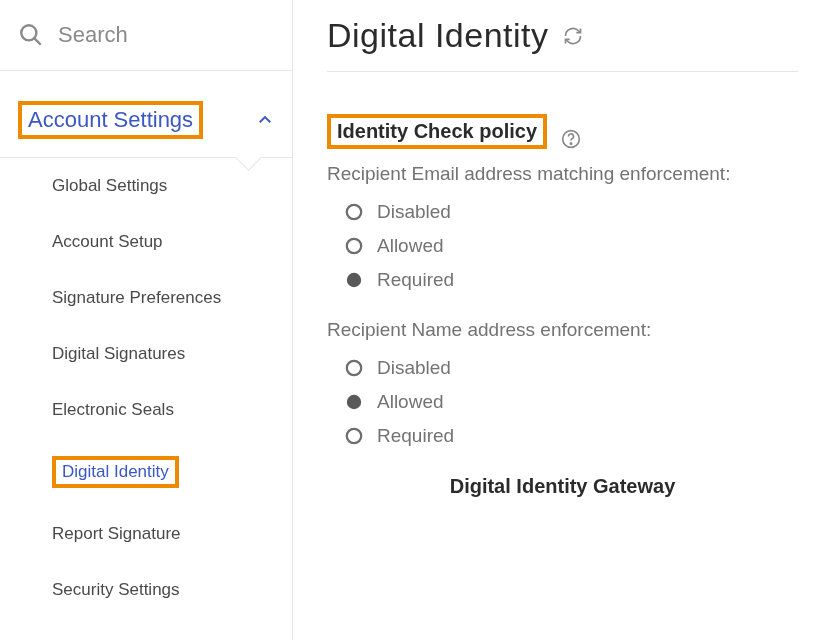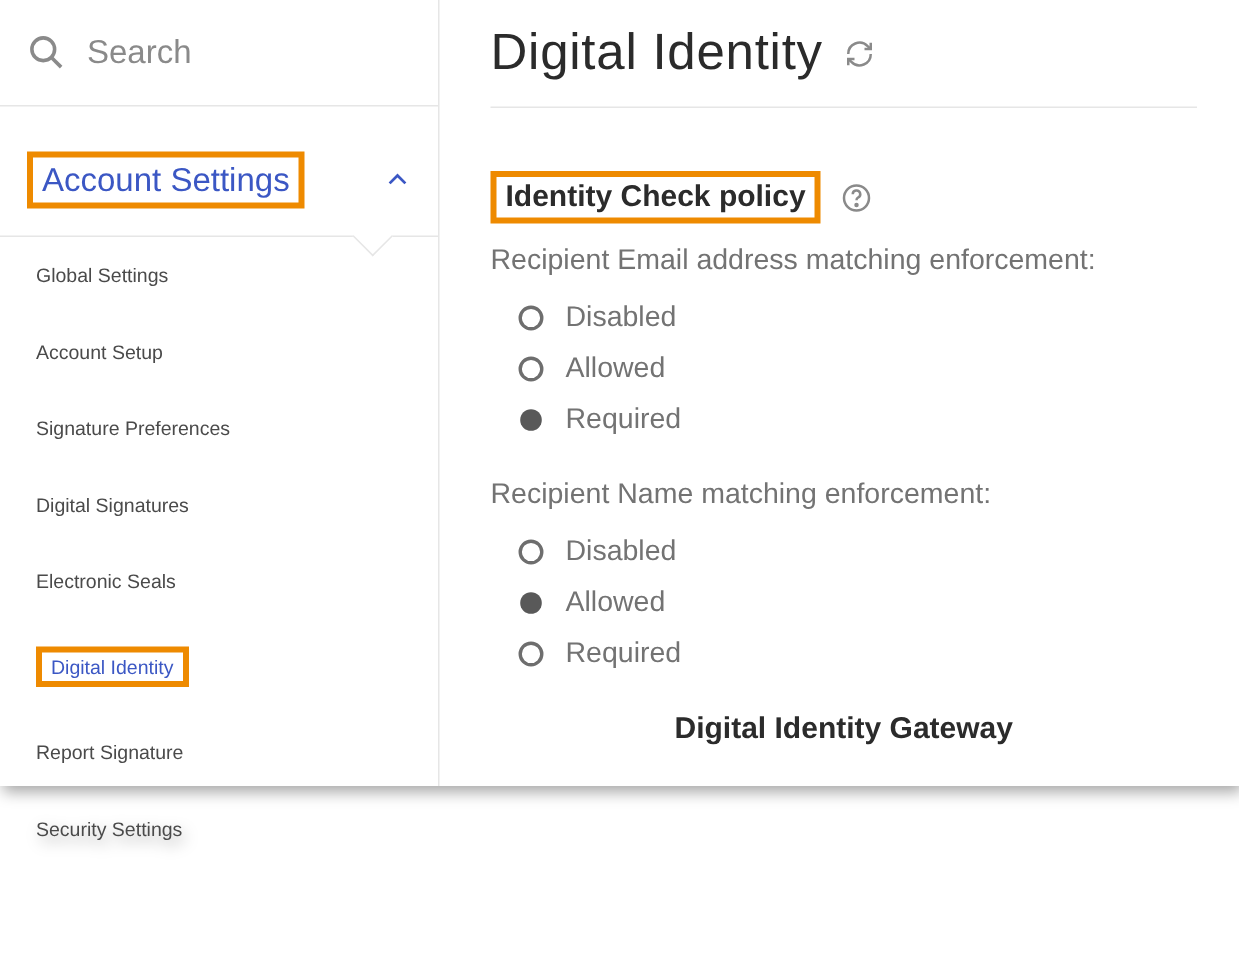--- a/index.html
+++ b/index.html
@@ -1,39 +1,39 @@
 <!DOCTYPE html>
 <html><head>
 <meta charset="utf-8">
 <style>
   * { box-sizing: border-box; margin: 0; padding: 0; }
   html, body { width: 826px; height: 640px; font-family: -apple-system, "Segoe UI", "Helvetica Neue", Arial, sans-serif; color: #333; background: #fff; }
-  .app { display: flex; width: 826px; height: 524px; background: #fff; filter: drop-shadow(2px 4px 5px rgba(0,0,0,0.35)); }
+  .app { display: flex; width: 826px; height: 640px; background: #fff; filter: drop-shadow(2px 4px 5px rgba(0,0,0,0.35)); }
   
   .sidebar { width: 293px; border-right: 1px solid #e6e6e6; display: flex; flex-direction: column; }
   .search-row { display: flex; align-items: center; padding: 22px 18px; gap: 14px; border-bottom: 1px solid #e6e6e6; }
   .search-row svg { flex: 0 0 auto; }
   .search-placeholder { font-size: 22px; color: #8a8a8a; }
   .section-header { display: flex; align-items: center; justify-content: space-between; padding: 30px 18px 18px 18px; border-bottom: 1px solid #e6e6e6; position: relative; gap: 32px; }
   .section-header .label { font-size: 22px; color: #3b57c4; }
   .highlight-orange { border: 4px solid #ee8a00; padding: 2px 6px; display: inline-block; }
   .chevron { width: 18px; height: 18px; }
-  .sub-item { padding: 18px 18px 18px 24px; font-size: 13px; color: #4a4a4a; cursor: pointer; }
+  .sub-item { padding: 18px 18px 18px 52px; font-size: 17px; color: #4a4a4a; cursor: pointer; }
   .sub-item.active .label { color: #3b57c4; }
   
   .section-header::after {
     content: ""; position: absolute; right: 34px; bottom: -10px;
     width: 18px; height: 18px; background: #fff; border-right: 1px solid #e6e6e6; border-bottom: 1px solid #e6e6e6;
     transform: rotate(45deg);
   }
   
   .main { flex: 1; padding: 16px 28px 0 34px; overflow: hidden; }
   .page-title-row { display: flex; align-items: center; gap: 14px; padding-bottom: 16px; border-bottom: 1px solid #e6e6e6; }
   .page-title { font-size: 34px; font-weight: 300; color: #2b2b2b; letter-spacing: 0.5px; }
-  .section-heading-row { display: flex; align-items: center; gap: 14px; margin-top: 42px; margin-bottom: 14px; }
+  .section-heading-row { display: flex; align-items: flex-end; gap: 14px; margin-top: 42px; margin-bottom: 14px; }
   .section-heading { font-size: 20px; font-weight: 700; color: #2b2b2b; }
   .help-icon { width: 20px; height: 20px; }
   .field-label { font-size: 19px; color: #737373; margin-bottom: 10px; }
   .opt-row { display: flex; align-items: center; gap: 14px; padding: 6px 0 6px 18px; font-size: 19px; color: #737373; }
   .radio, .checkbox { width: 18px; height: 18px; flex: 0 0 auto; }
   .block { margin-bottom: 22px; }
   .gateway-heading { font-size: 20px; font-weight: 700; color: #2b2b2b; margin-top: 10px; text-align: center; }
 </style>
 </head>
 <body>
@@ -125,21 +125,21 @@
       </div>
       <div class="opt-row">
         <svg class="radio" viewBox="0 0 20 20">
             <circle cx="10" cy="10" r="8" fill="#595959"></circle>
           </svg>
         <span>Required</span>
       </div>
     </div>
 
     <div class="block">
-      <div class="field-label">Recipient Name matching enforcement:</div>
+      <div class="field-label">Recipient Name address enforcement:</div>
 
       <div class="opt-row">
         <svg class="radio" viewBox="0 0 20 20">
             <circle cx="10" cy="10" r="8" fill="none" stroke="#6e6e6e" stroke-width="2.5"></circle>
           </svg>
         <span>Disabled</span>
       </div>
       <div class="opt-row">
         <svg class="radio" viewBox="0 0 20 20">
             <circle cx="10" cy="10" r="8" fill="#595959"></circle>

